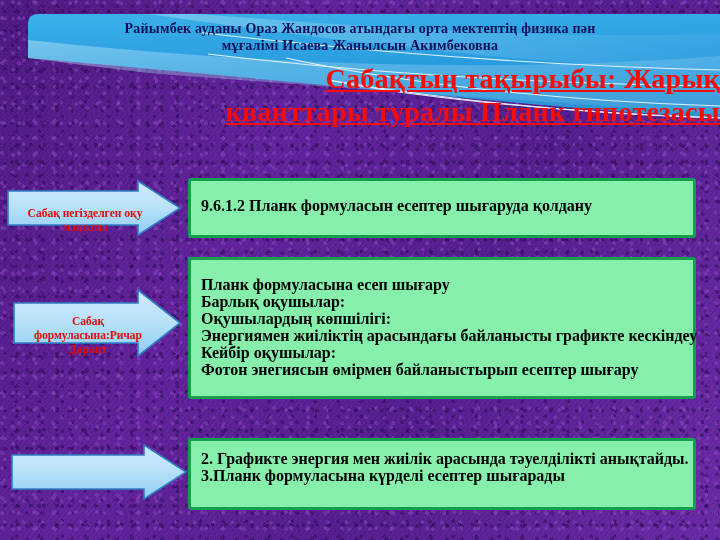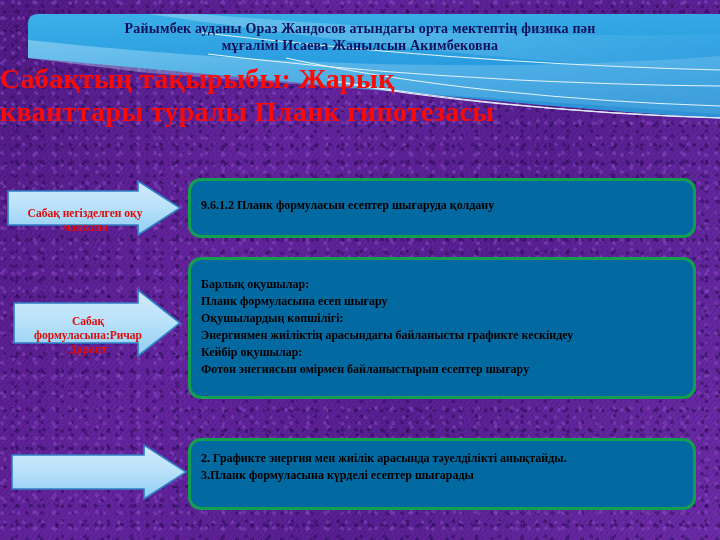--- a/index.html
+++ b/index.html
@@ -62,27 +62,28 @@
     font-size: 14px;
     line-height: 17px;
     letter-spacing: .2px;
   }
 
   #title {
     position: absolute;
     left: 0;
     top: 62px;
     width: 720px;
-    text-align: left;
+    text-align: right;
     color: #fb0a06;
     font-family: "Liberation Serif", serif;
     font-weight: bold;
     font-size: 28px;
     line-height: 33px;
     letter-spacing: .3px;
+    text-decoration: underline;
     text-decoration-thickness: 2px;
     text-underline-offset: 2px;
   }
 
   
   .arrow {
     position: absolute;
     display: flex;
     align-items: center;
     justify-content: center;
@@ -100,28 +101,28 @@
     font-size: 11.5px;
     line-height: 14px;
     text-align: center;
     padding-right: 26px;
     padding-left: 8px;
     margin-top: 24px;
   }
 
   .ybox {
     position: absolute;
-    background: #0369a1;
+    background: #86efac;
     border: 3px solid #13a04e;
-    border-radius: 13px;
+    border-radius: 3px;
     box-sizing: border-box;
     color: #000;
     font-family: "Liberation Serif", serif;
     font-weight: bold;
-    font-size: 12px;
+    font-size: 16px;
     line-height: 17px;
   }
   .ybox .inner { padding: 6px 10px; }
   .ybox .hdr { color: #ef0d08; }
   .ybox .ln  { color: #000; white-space: nowrap; }
 
   #box1 { left: 188px; top: 178px; width: 508px; height: 60px; }
   #box1 .inner { padding-top: 16px; }
   #box2 { left: 188px; top: 257px; width: 508px; height: 142px; }
   #box2 .inner { padding-top: 16px; }
@@ -223,22 +224,22 @@
   </svg>
   <div class="arrow-label">
     <div>Сабақ</div>
     <div>формуласына:Ричар</div>
     <div>Дарант</div>
   </div>
 </div>
 
 <div class="ybox" id="box2">
   <div class="inner">
+    <div class="ln">Планк формуласына есеп шығару</div>
     <div class="ln hdr">Барлық оқушылар:</div>
-    <div class="ln">Планк формуласына есеп шығару</div>
     <div class="ln hdr">Оқушылардың көпшілігі:</div>
     <div class="ln">Энергиямен жиіліктің арасындағы байланысты графикте кескіндеу</div>
     <div class="ln hdr">Кейбір оқушылар:</div>
     <div class="ln">Фотон энегиясын өмірмен байланыстырып есептер шығару</div>
   </div>
 </div>
 
 <div class="arrow" id="arrow3">
   <svg viewBox="0 0 178 58" preserveAspectRatio="none">
     <defs>

